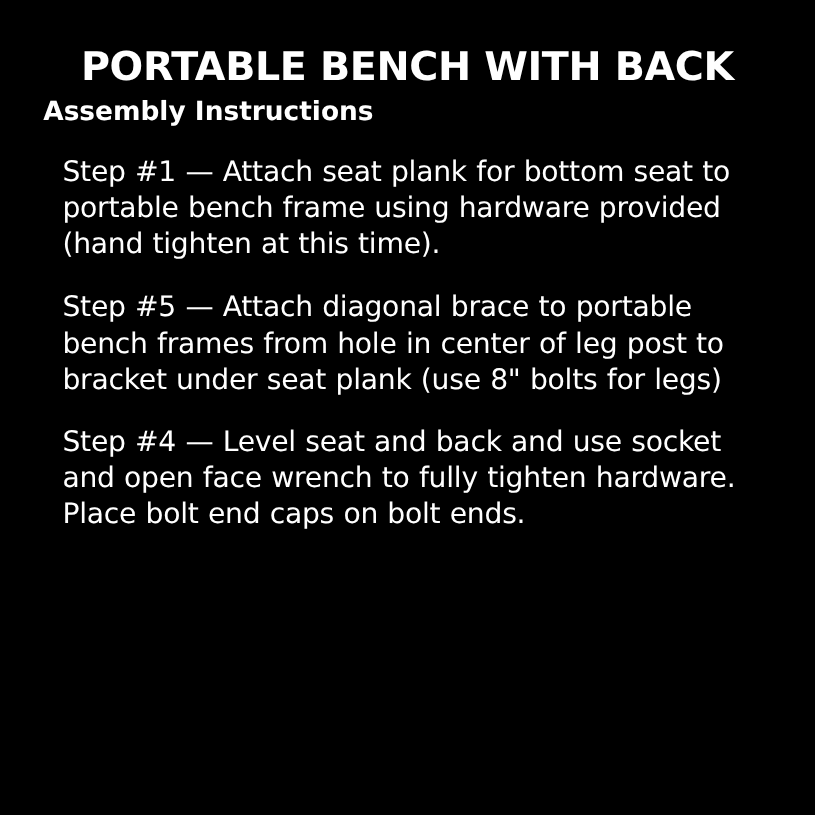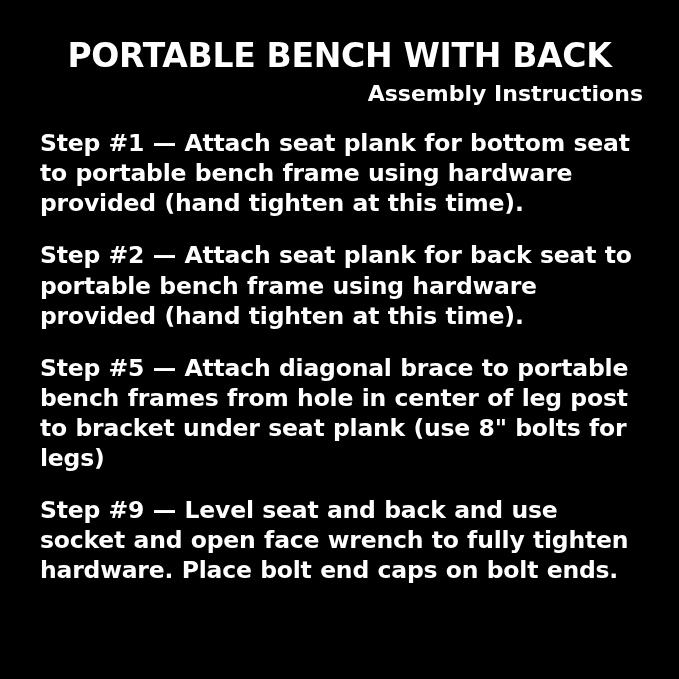--- a/index.html
+++ b/index.html
@@ -25,35 +25,35 @@
   .title {
     text-align: center;
     font-weight: bold;
     font-size: 33px;
     line-height: 1.12;
     letter-spacing: -0.3px;
     margin: 8px 0 0 0;
     text-transform: uppercase;
   }
   .subtitle {
-    text-align: right;
+    text-align: left;
     font-weight: bold;
     font-size: 22px;
     line-height: 1.15;
     margin: 6px 0 0 0;
   }
   .steps {
     margin-top: 22px;
   }
   .step {
-    font-weight: bold;
+    font-weight: normal;
     font-size: 23.5px;
     line-height: 1.28;
     letter-spacing: -0.2px;
-    margin: 0 0 22px 4px;
+    margin: 0 0 22px 16px;
     text-align: left;
     word-spacing: 0.5px;
   }
   .step:last-child {
     margin-bottom: 0;
   }
   .step .label {
     white-space: nowrap;
   }
   .step .dash {
@@ -69,32 +69,27 @@
   <h2 class="subtitle">Assembly Instructions</h2>
 
   <div class="steps">
 
     <p class="step">
       <span class="label">Step #1</span>
       <span class="dash">—</span>
       <span class="body">Attach seat plank for bottom seat to portable bench frame using hardware provided (hand tighten at this time).</span>
     </p>
 
-    <p class="step">
-      <span class="label">Step #2</span>
-      <span class="dash">—</span>
-      <span class="body">Attach seat plank for back seat to portable bench frame using hardware provided (hand tighten at this time).</span>
-    </p>
 
     <p class="step">
       <span class="label">Step #5</span>
       <span class="dash">—</span>
       <span class="body">Attach diagonal brace to portable bench frames from hole in center of leg post to bracket under seat plank (use 8" bolts for legs)</span>
     </p>
 
     <p class="step">
-      <span class="label">Step #9</span>
+      <span class="label">Step #4</span>
       <span class="dash">—</span>
       <span class="body">Level seat and back and use socket and open face wrench to fully tighten hardware. Place bolt end caps on bolt ends.</span>
     </p>
 
   </div>
 </div>
 
 </body></html>

